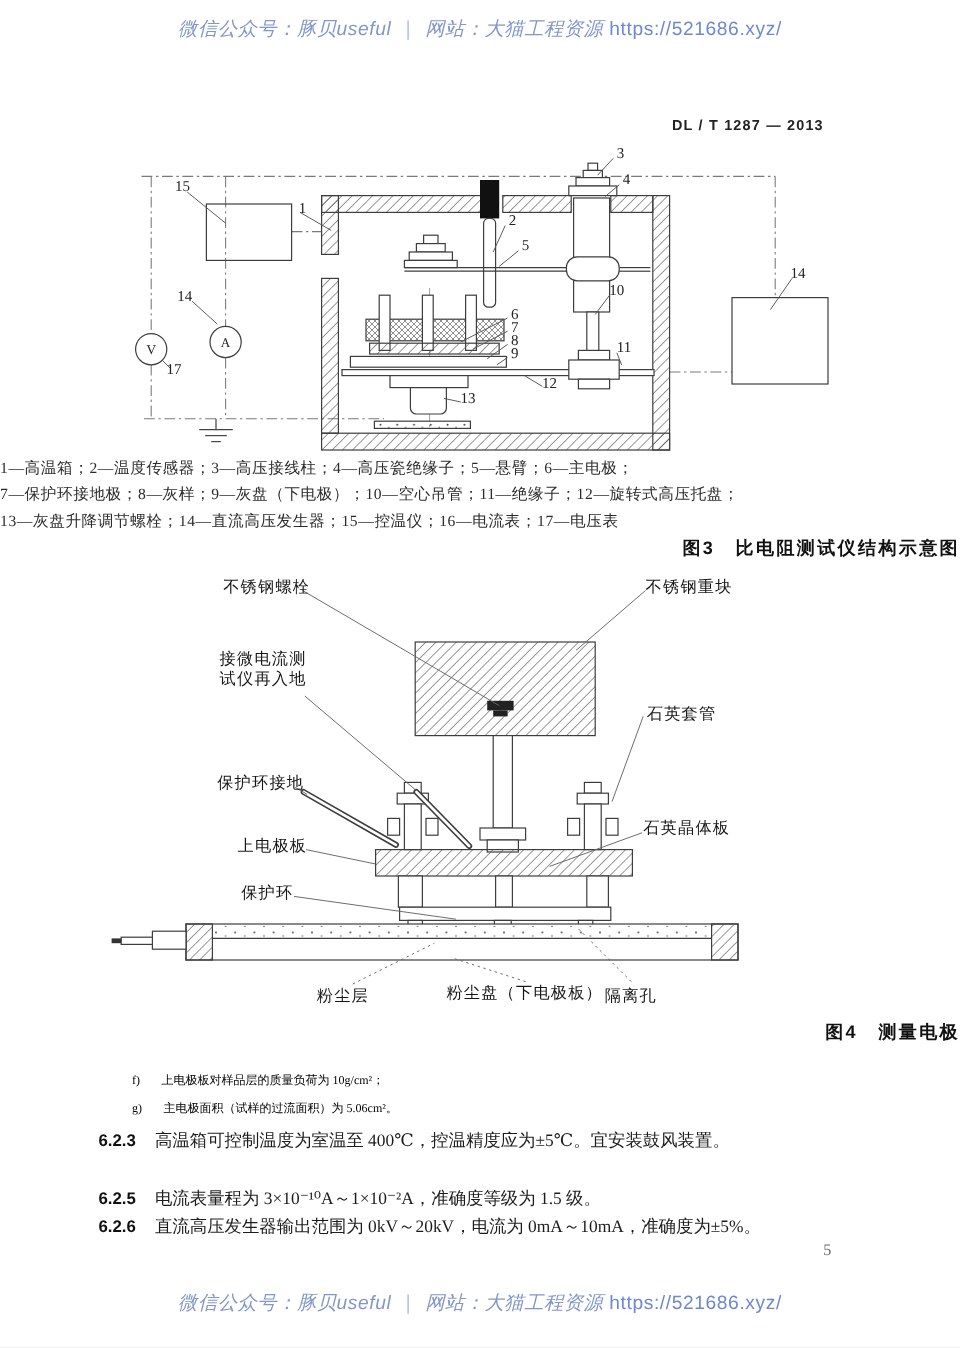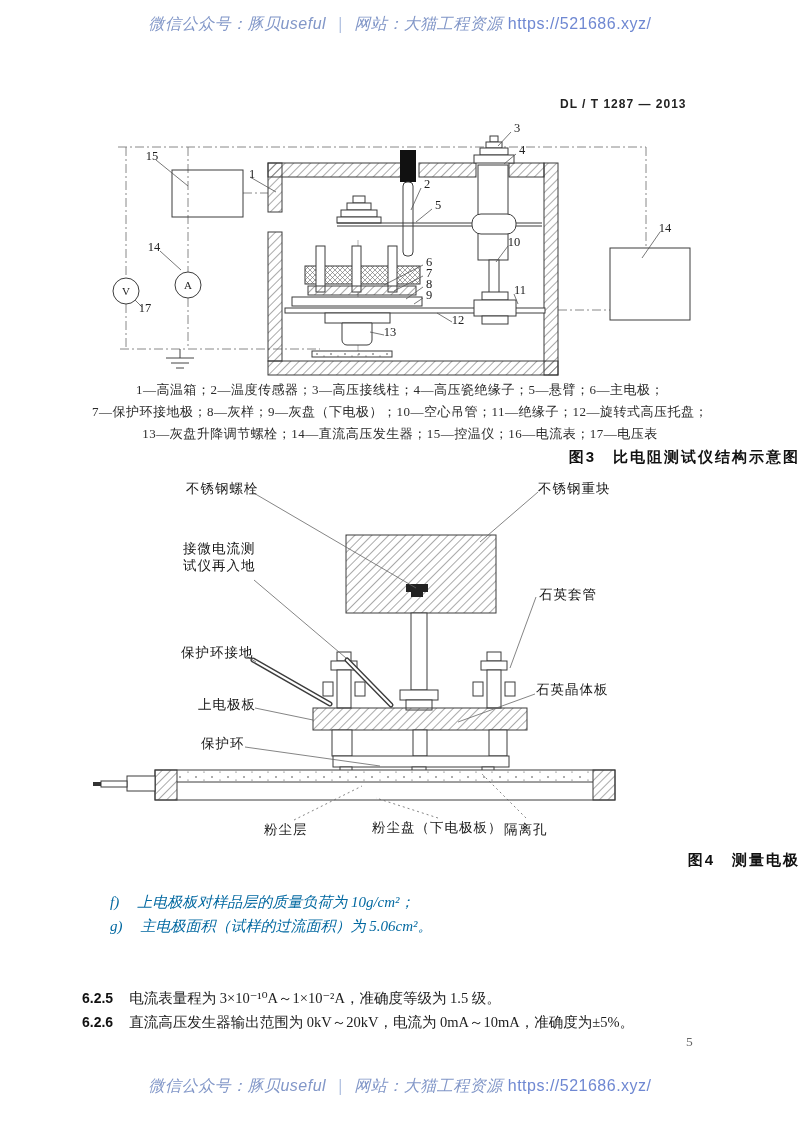--- a/index.html
+++ b/index.html
@@ -10,24 +10,24 @@
       font-family:"Liberation Sans","DejaVu Sans",sans-serif;letter-spacing:0.5px;}
   .wm-text{color:#8297c8;font-style:italic;}
   .wm-sep{color:#9bb0d8;margin:0 6px;}
   .wm-url{color:#6f88d2;}
   .doc-num{position:absolute;left:560px;top:97px;width:160px;text-align:left;
       font-family:"Liberation Sans","DejaVu Sans",sans-serif;font-weight:600;
       font-size:12px;color:#222;letter-spacing:1px;}
   .callout{position:absolute;transform:translate(-50%,-50%);font-size:12.5px;color:#222;
       font-family:"Liberation Serif","DejaVu Serif",serif;}
   .flabel{position:absolute;font-size:13.5px;color:#161616;letter-spacing:1px;line-height:17px;}
-  .legend-line{position:absolute;left:0;width:100%;text-align:center;font-size:13px;color:#2b2b2b;letter-spacing:0.5px;}
+  .legend-line{position:absolute;left:0;width:100%;font-size:13px;color:#2b2b2b;letter-spacing:0.5px;}
   .fig-caption{position:absolute;left:0;width:100%;text-align:right;font-size:15px;font-weight:bold;
       font-family:"Liberation Sans","DejaVu Sans",sans-serif;color:#111;letter-spacing:2px;}
-  .item-row{position:absolute;left:110px;font-size:15px;color:#0369a1;font-style:italic;}
+  .item-row{position:absolute;left:110px;font-size:10px;color:#000000;}
   .item-tag{display:inline-block;margin-right:18px;}
   .sec-row{position:absolute;left:82px;font-size:14.5px;color:#1c1c1c;}
   .sec-num{display:inline-block;margin-right:16px;font-family:"Liberation Sans","DejaVu Sans",sans-serif;
       font-weight:bold;font-size:14px;color:#111;}
   .page-num{position:absolute;left:686px;top:1034px;font-size:13.5px;color:#666;}
 </style>
 </head>
 <body>
 
 <div class="page">
@@ -267,20 +267,23 @@
 
   <div class="fig-caption" style="top:851px">图4　测量电极</div>
 
   <div class="item-row" style="top:893px">
     <span class="item-tag">f)</span><span>上电极板对样品层的质量负荷为 10g/cm²；</span>
   </div>
   <div class="item-row" style="top:917px">
     <span class="item-tag">g)</span><span>主电极面积（试样的过流面积）为 5.06cm²。</span>
   </div>
 
+  <div class="sec-row" style="top:941px">
+    <span class="sec-num">6.2.3</span><span>高温箱可控制温度为室温至 400℃，控温精度应为±5℃。宜安装鼓风装置。</span>
+  </div>
   <div class="sec-row" style="top:989px">
     <span class="sec-num">6.2.5</span><span>电流表量程为 3×10⁻¹⁰A～1×10⁻²A，准确度等级为 1.5 级。</span>
   </div>
   <div class="sec-row" style="top:1013px">
     <span class="sec-num">6.2.6</span><span>直流高压发生器输出范围为 0kV～20kV，电流为 0mA～10mA，准确度为±5%。</span>
   </div>
 
   <div class="page-num">5</div>
 
   <div class="wm" style="top:1076px">

